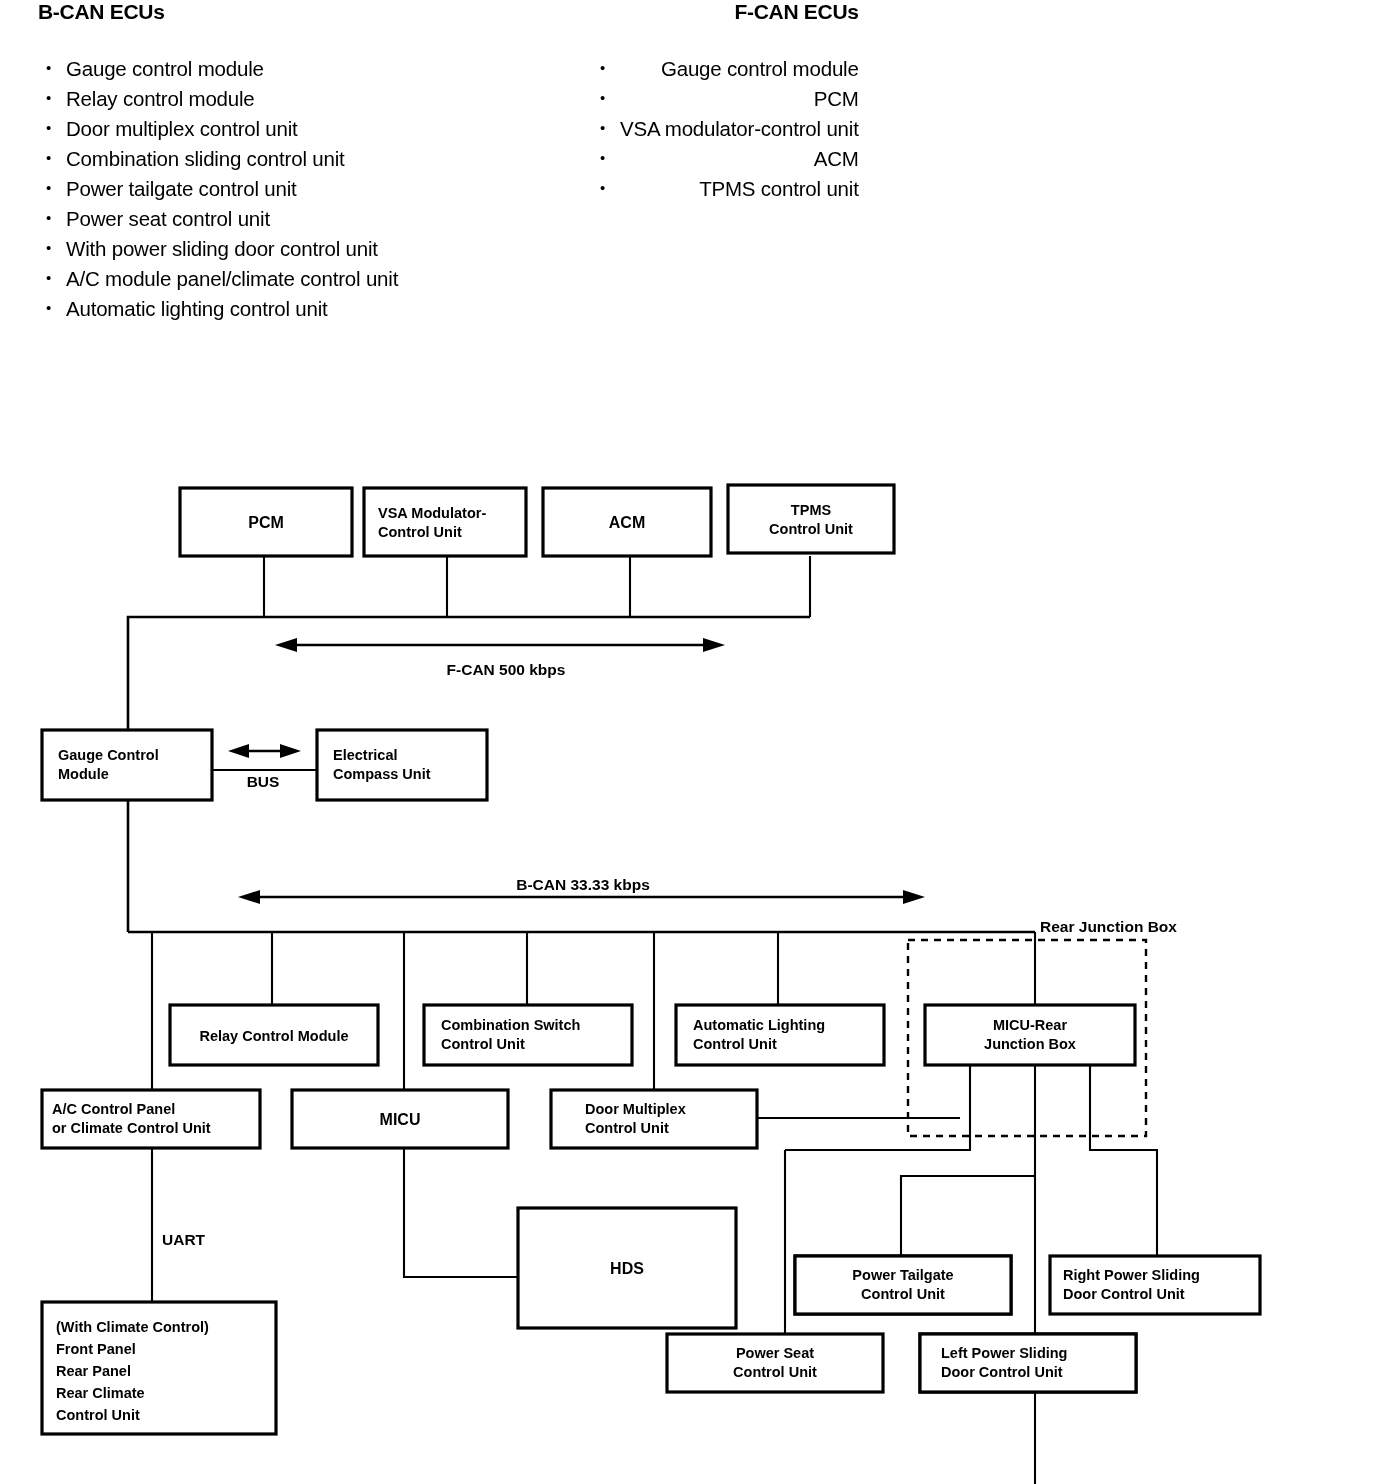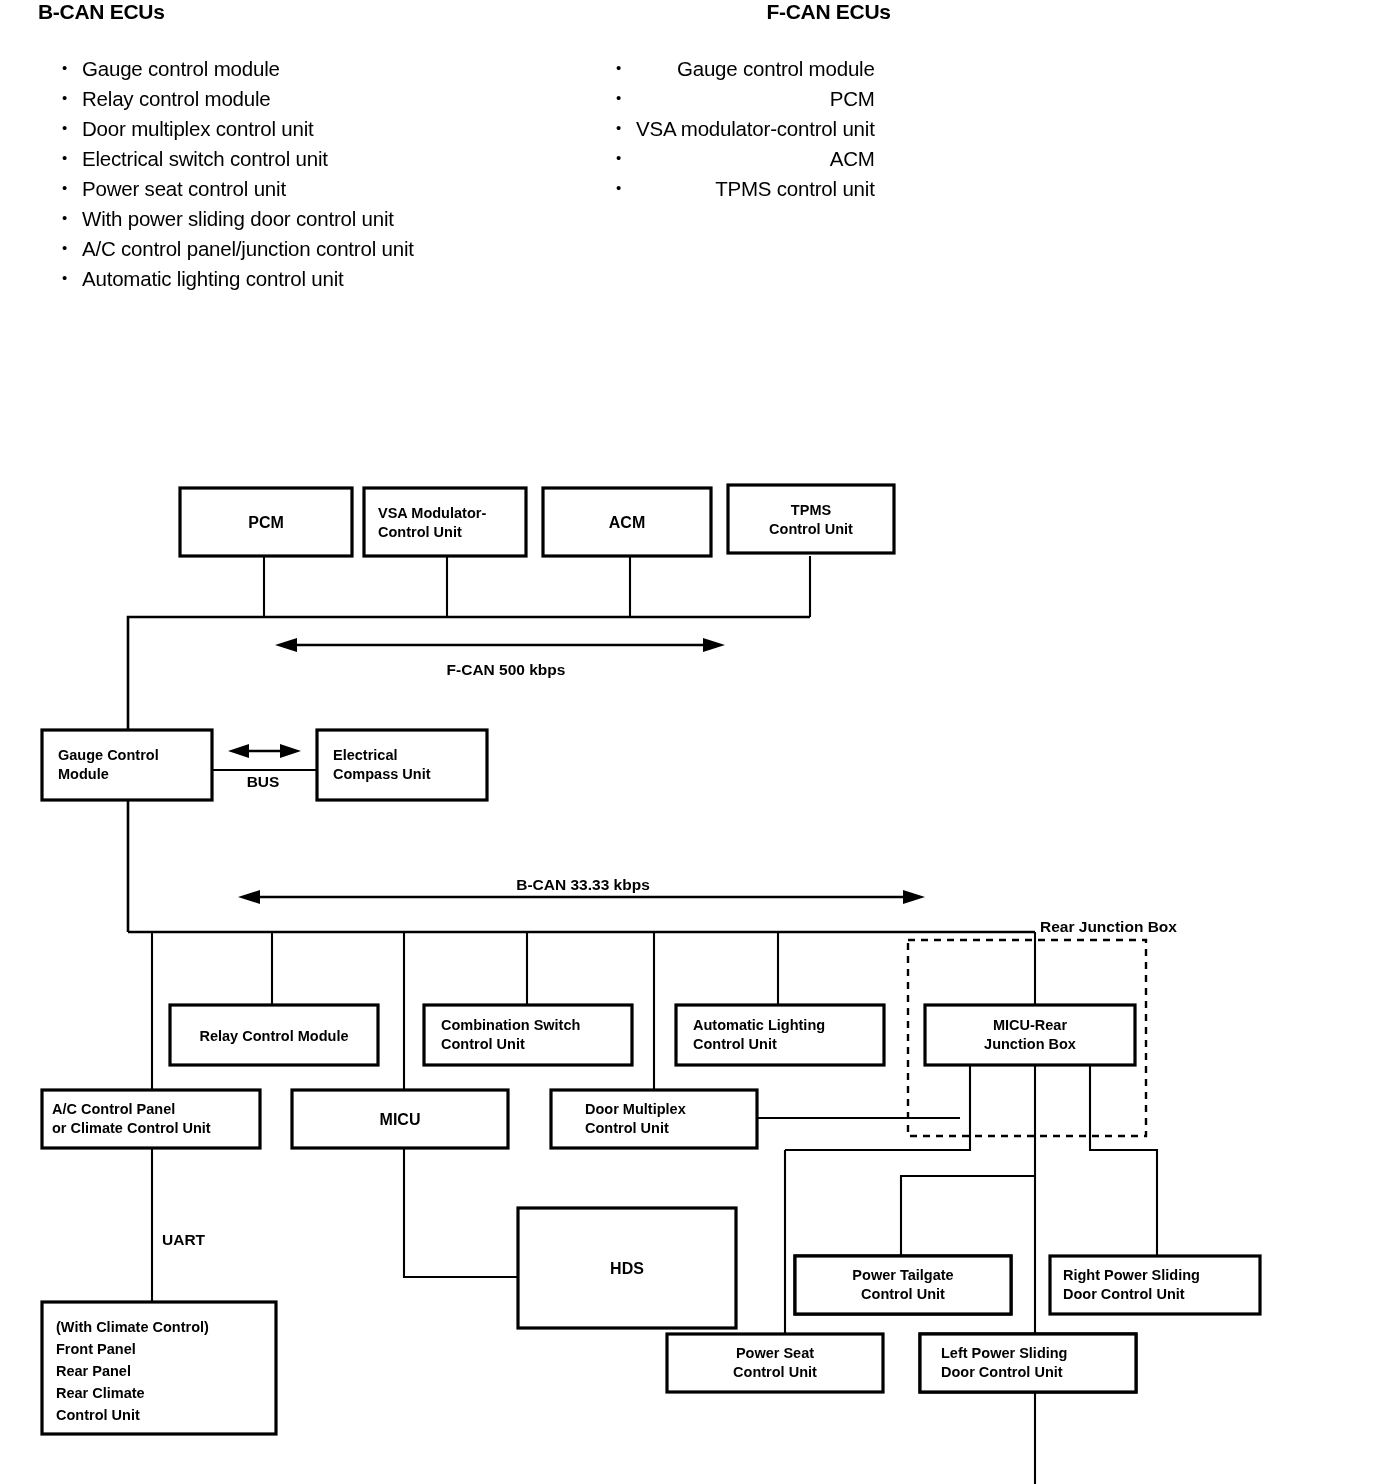--- a/index.html
+++ b/index.html
@@ -5,21 +5,21 @@
   html,body{margin:0;padding:0;background:#ffffff;}
   body{width:1392px;height:1484px;position:relative;
        font-family:"Liberation Sans","DejaVu Sans",sans-serif;color:#000;}
 
   
   .lists{position:absolute;left:0;top:0;width:1108px;height:460px;}
   .col{position:absolute;top:0;}
   .col.b{left:38px;}
   .col.f{left:592px;text-align:right;}
   .col h2{font-size:21px;font-weight:bold;margin:0 0 30px 0;letter-spacing:-0.3px;}
-  .col ul{list-style:none;margin:16px;padding:0;}
+  .col ul{list-style:none;margin:0;padding:0;}
   .col li{font-size:20.5px;line-height:30px;position:relative;padding-left:28px;
           white-space:nowrap;letter-spacing:-0.2px;}
   .col li:before{content:"\2022";position:absolute;left:8px;top:-1px;font-size:15px;}
 
   
   .diagram{position:absolute;left:0;top:460px;width:1392px;height:1024px;}
   svg{display:block;}
   .bx{fill:#ffffff;stroke:#000000;stroke-width:3.2;}
   .ln{stroke:#000000;stroke-width:2.1;fill:none;}
   .lnbus{stroke:#000000;stroke-width:2.6;fill:none;}
@@ -35,24 +35,25 @@
 <body>
 
 <div class="lists">
 
   <div class="col b">
     <h2>B-CAN ECUs</h2>
     <ul>
       <li>Gauge control module</li>
       <li>Relay control module</li>
       <li>Door multiplex control unit</li>
-      <li>Electrical switch control unit</li>
+      <li>Combination sliding control unit</li>
+      <li>Power tailgate control unit</li>
       <li>Power seat control unit</li>
       <li>With power sliding door control unit</li>
-      <li>A/C control panel/junction control unit</li>
+      <li>A/C module panel/climate control unit</li>
       <li>Automatic lighting control unit</li>
     </ul>
   </div>
 
   <div class="col f">
     <h2>F-CAN ECUs</h2>
     <ul>
       <li>Gauge control module</li>
       <li>PCM</li>
       <li>VSA modulator-control unit</li>

